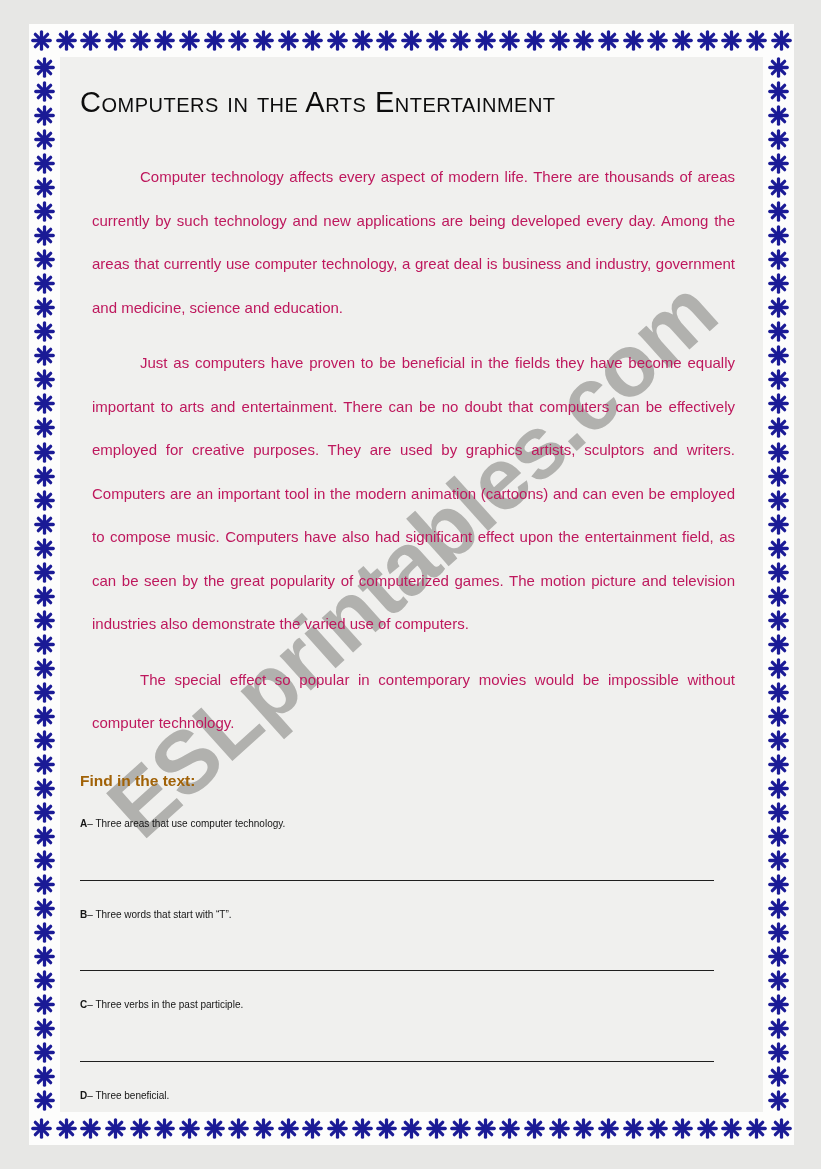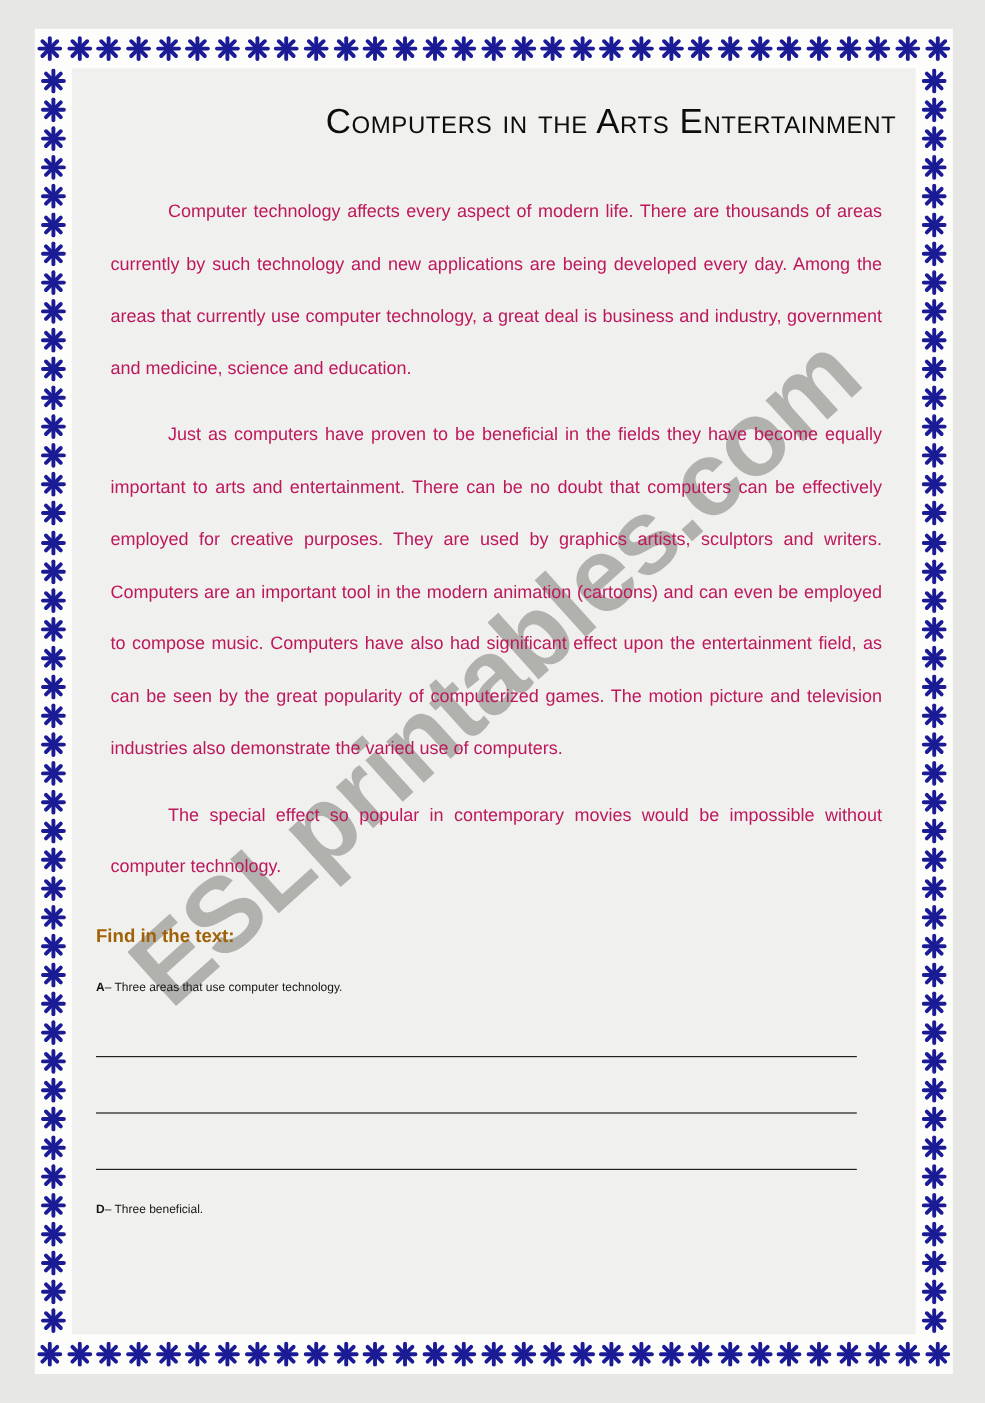--- a/index.html
+++ b/index.html
@@ -53,21 +53,21 @@
   }
 
   .doc { position: relative; z-index: 1; }
 
   .title {
     margin: 28px 0 0 0;
     font-size: 29px; font-weight: 400;
     font-variant: small-caps;
     letter-spacing: 0.5px;
     line-height: 34px;
-    text-align: right;
+    text-align: left;
     color: #0d0d0d;
   }
 
   .body-text { margin-top: 36px; }
   .body-text p {
     margin: 12px;
     font-size: 15px; line-height: 43.5px;
     text-align: justify;
     text-indent: 48px;
     color: #be185d;
@@ -1315,21 +1315,23 @@
           <p>Computer technology affects every aspect of modern life. There are thousands of areas currently by such technology and new applications are being developed every day. Among the areas that currently use computer technology, a great deal is business and industry, government and medicine, science and education.</p>
           <p>Just as computers have proven to be beneficial in the fields they have become equally important to arts and entertainment. There can be no doubt that computers can be effectively employed for creative purposes. They are used by graphics artists, sculptors and writers. Computers are an important tool in the modern animation (cartoons) and can even be employed to compose music. Computers have also had significant effect upon the entertainment field, as can be seen by the great popularity of computerized games. The motion picture and television industries also demonstrate the varied use of computers.</p>
           <p>The special effect so popular in contemporary movies would be impossible without computer technology.</p>
         </div>
 
         <h2 class="find-heading">Find in the text:</h2>
 
         <div class="find-item"><span class="item-label">A</span><span>– Three areas that use computer technology.</span></div>
         <div class="answer-line"></div>
 
+        <div class="find-item"><span class="item-label">B</span><span>– Three words that start with “T”.</span></div>
         <div class="answer-line"></div>
 
+        <div class="find-item"><span class="item-label">C</span><span>– Three verbs in the past participle.</span></div>
         <div class="answer-line"></div>
 
         <div class="find-item"><span class="item-label">D</span><span>– Three beneficial.</span></div>
       </div>
     </div>
   </div>
 </div>
 
 </body></html>

